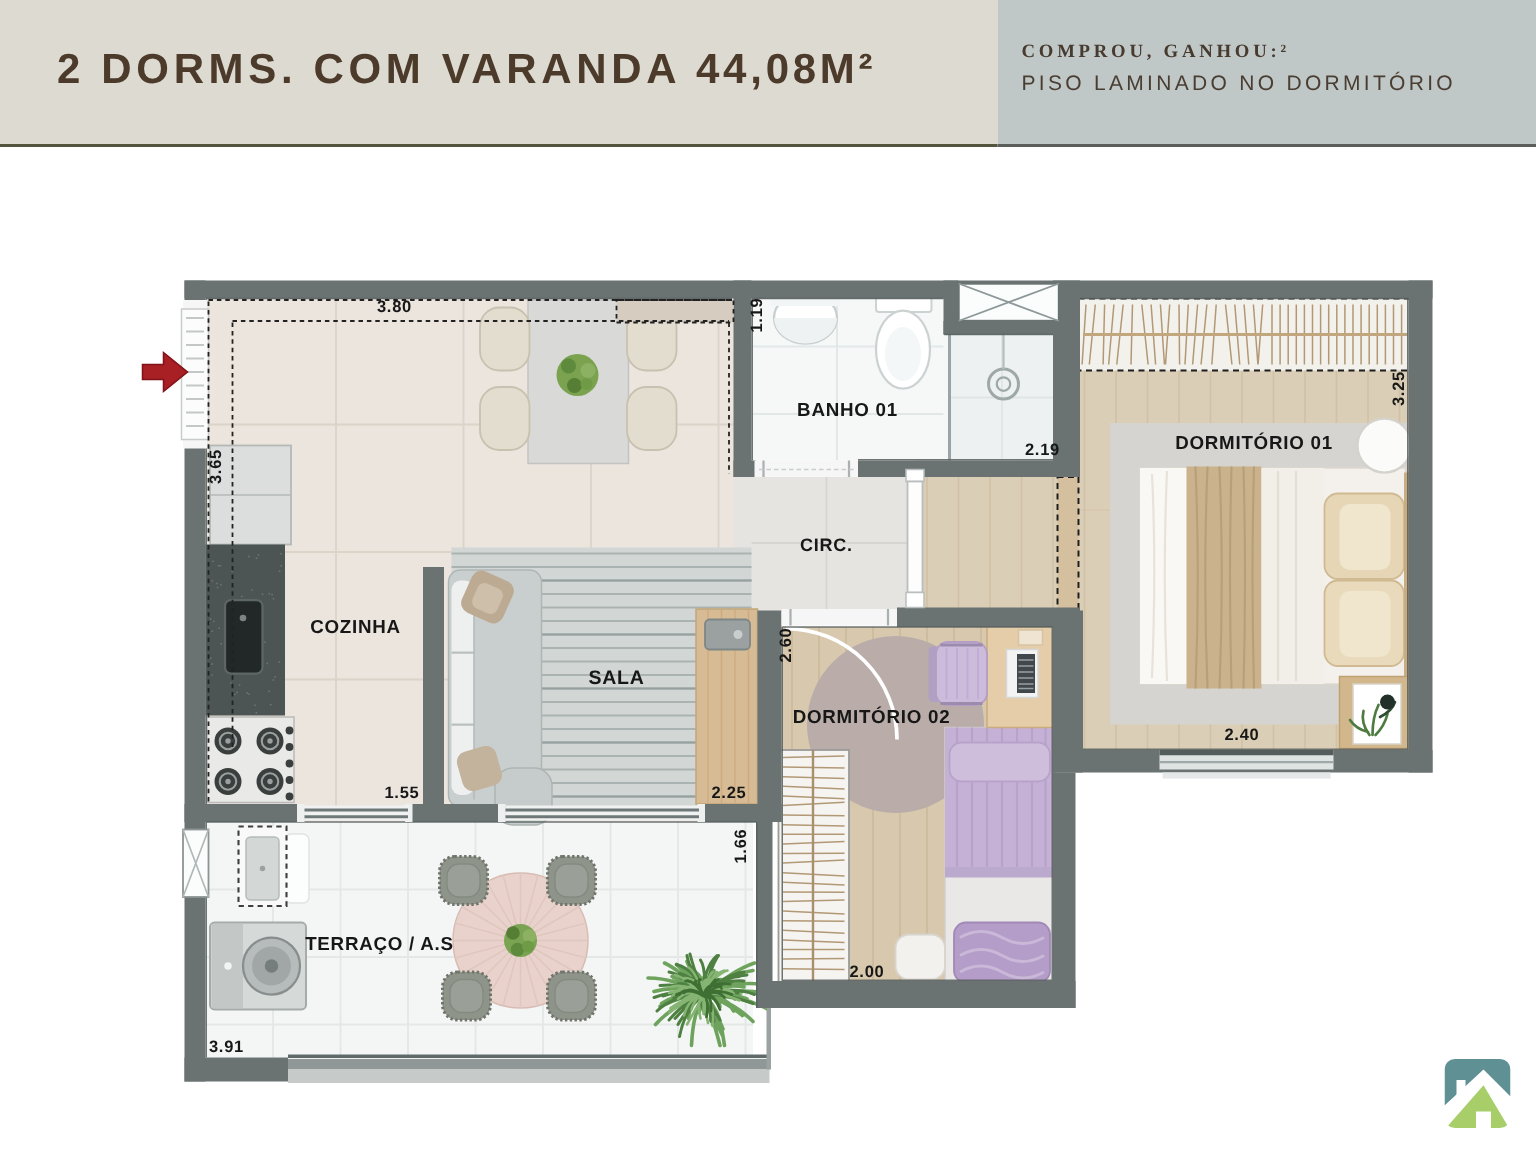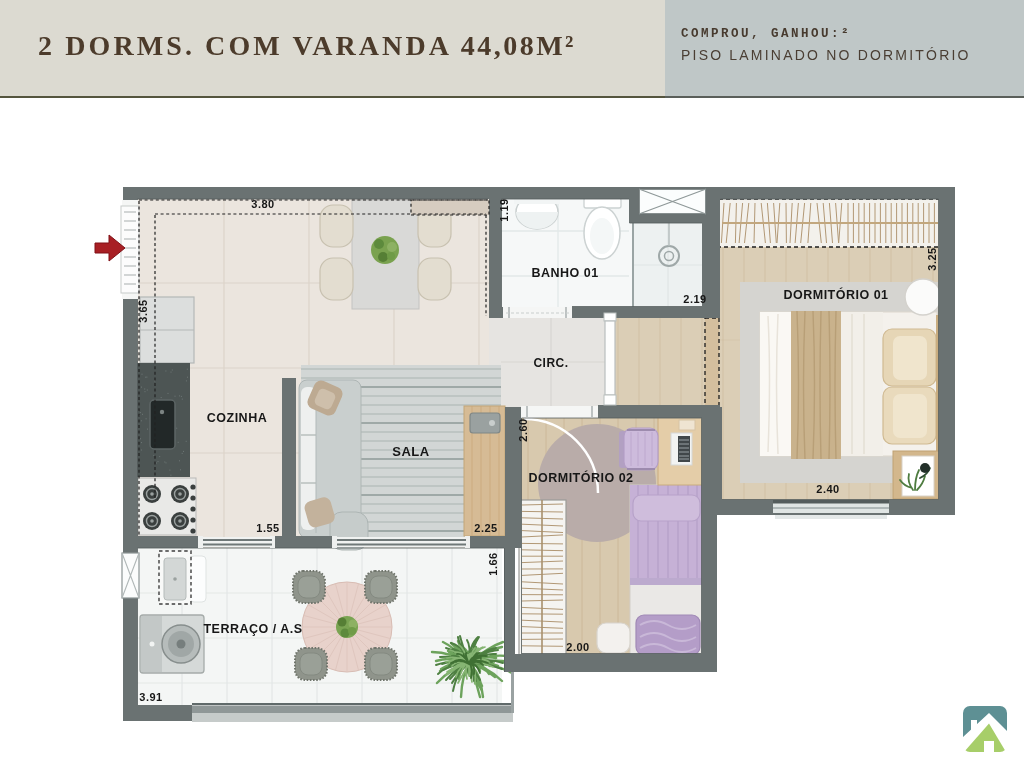--- a/index.html
+++ b/index.html
@@ -1,20 +1,20 @@
 <!DOCTYPE html>
 <html><head>
 <meta charset="utf-8">
 <style>
 html,body{margin:0;padding:0;background:#ffffff;width:1024px;height:768px;overflow:hidden}
 .hdr{position:absolute;top:0;left:0;width:665px;height:98px;background:#dcdad1;border-bottom:2.5px solid #55553e;box-sizing:border-box}
 .hdr2{position:absolute;top:0;left:665px;width:359px;height:98px;background:#bfc7c7;border-bottom:2.5px solid #5a5f5a;box-sizing:border-box}
-.t1{position:absolute;left:38px;top:30px;font-family:Liberation Serif, serif;font-size:28px;letter-spacing:3.1px;color:#4c3b2b;font-weight:bold;white-space:nowrap}
+.t1{position:absolute;left:38px;top:30px;font-family:Liberation Sans, sans-serif;font-size:28px;letter-spacing:3.1px;color:#4c3b2b;font-weight:bold;white-space:nowrap}
 .t1 b{font-weight:bold;letter-spacing:2.5px}
-.t2{position:absolute;left:681px;top:27px;font-family:Liberation Mono, monospace;font-size:12.5px;letter-spacing:2.5px;color:#473a2e;font-weight:bold;white-space:nowrap}
+.t2{position:absolute;left:681px;top:27px;font-family:Liberation Serif, serif;font-size:12.5px;letter-spacing:2.5px;color:#473a2e;font-weight:bold;white-space:nowrap}
 .t3{position:absolute;left:681px;top:47px;font-family:"Liberation Sans",sans-serif;font-size:14px;letter-spacing:2.2px;color:#4a3e33;white-space:nowrap}
 svg{position:absolute;top:0;left:0}
 </style>
 </head>
 <body>
 <div class="hdr"></div>
 <div class="hdr2"></div>
 <div class="t1">2 DORMS. COM VARANDA <b>44,08M²</b></div>
 <div class="t2">COMPROU, GANHOU:²</div>
 <div class="t3">PISO LAMINADO NO DORMITÓRIO</div>

